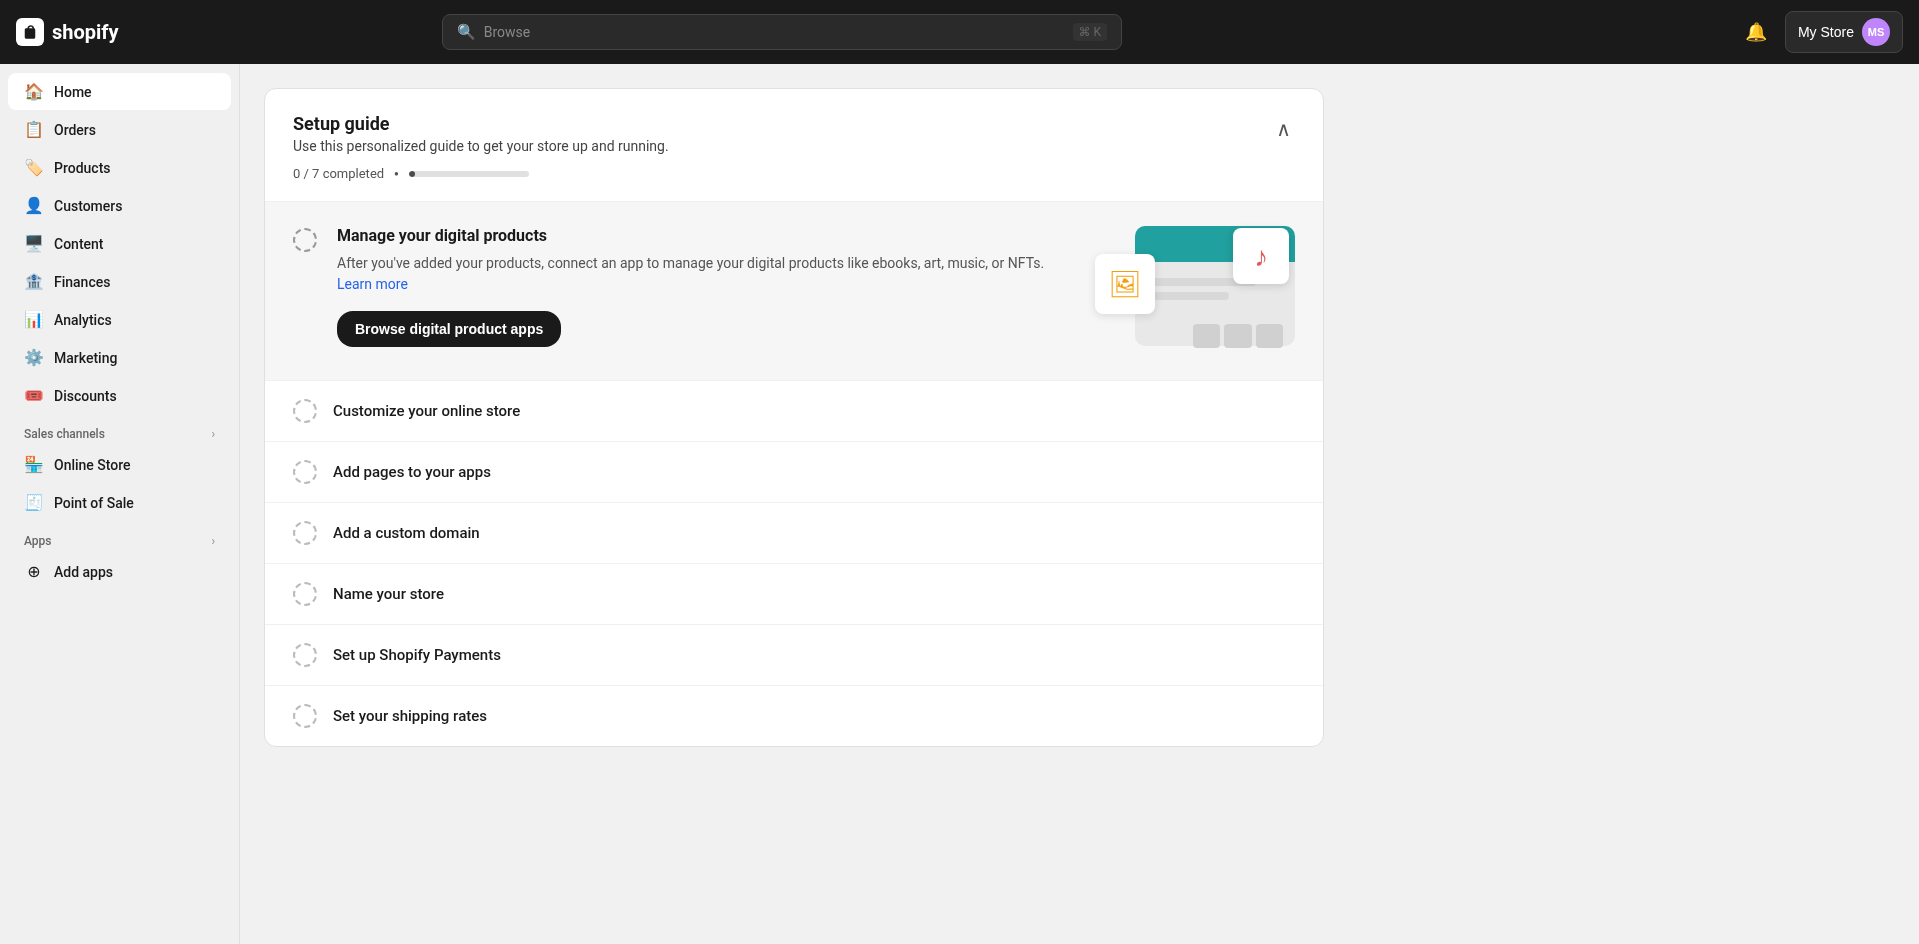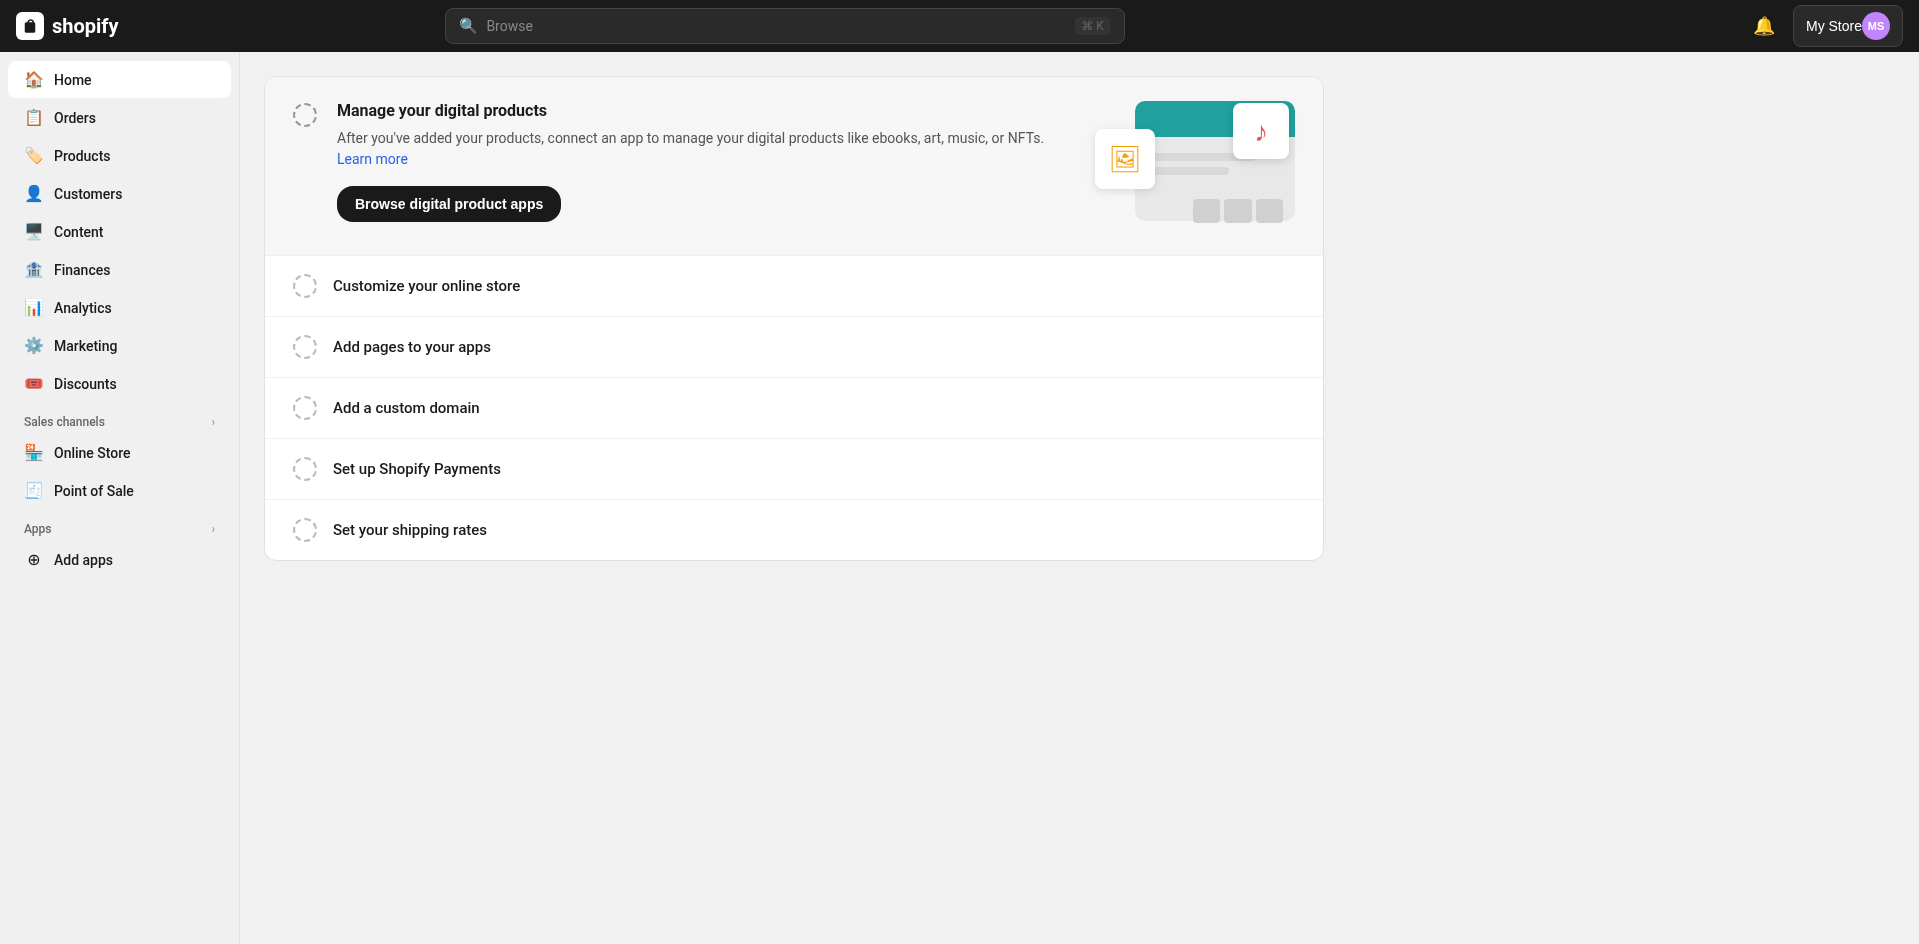--- a/index.html
+++ b/index.html
@@ -1,21 +1,21 @@
 <!DOCTYPE html>
 <html><head>
   <meta charset="utf-8">
   <style>
     * { margin: 0; padding: 0; box-sizing: border-box; }
     body { font-family: -apple-system, BlinkMacSystemFont, 'Segoe UI', Roboto, sans-serif; background: #f1f1f1; display: flex; flex-direction: column; height: 100vh; overflow: hidden; }
 
     
     .topnav {
       background: #1a1a1a;
-      height: 52px;
+      height: 64px;
       display: flex;
       align-items: center;
       padding: 0 16px;
       gap: 12px;
       flex-shrink: 0;
       z-index: 100;
     }
     .topnav-logo {
       display: flex;
       align-items: center;
@@ -82,21 +82,21 @@
     .store-btn {
       background: #2a2a2a;
       border: 1px solid #444;
       border-radius: 8px;
       color: white;
       font-size: 14px;
       padding: 6px 12px;
       cursor: pointer;
       display: flex;
       align-items: center;
-      gap: 0;
+      gap: 8px;
     }
     .avatar {
       width: 28px;
       height: 28px;
       background: #c084fc;
       border-radius: 50%;
       display: flex;
       align-items: center;
       justify-content: center;
       color: white;
@@ -473,20 +473,36 @@
       <span class="sidebar-icon">⊕</span>
       <span>Add apps</span>
     </div>
 
   </aside>
 
   <main class="main-content">
 
     <div class="setup-guide-card">
 
+      <div class="setup-guide-header">
+        <div>
+          <div class="setup-guide-title">Setup guide</div>
+          <div class="setup-guide-subtitle">Use this personalized guide to get your store up and running.</div>
+          <div class="progress-row">
+            <span>0 / 7 completed</span>
+            <span style="font-size:8px; color:#555;">●</span>
+            <div class="progress-bar">
+              <div class="progress-fill"></div>
+            </div>
+          </div>
+        </div>
+        <button class="collapse-btn">
+          <span>∧</span>
+        </button>
+      </div>
 
       <div class="active-task">
         <div class="task-checkbox"></div>
         <div class="task-content">
           <div class="task-title">Manage your digital products</div>
           <div class="task-description">
             After you've added your products, connect an app to manage your digital products like ebooks, art, music, or NFTs.
             <a href="#">Learn more</a>
           </div>
           <button class="task-btn">Browse digital product apps</button>
@@ -525,20 +541,24 @@
           <div class="task-list-item">
     <div class="task-list-checkbox"></div>
     <span class="task-list-label">Add pages to your apps</span>
   </div>
           <div class="task-list-item">
     <div class="task-list-checkbox"></div>
     <span class="task-list-label">Add a custom domain</span>
   </div>
           <div class="task-list-item">
     <div class="task-list-checkbox"></div>
+    <span class="task-list-label">Name your store</span>
+  </div>
+          <div class="task-list-item">
+    <div class="task-list-checkbox"></div>
     <span class="task-list-label">Set up Shopify Payments</span>
   </div>
           <div class="task-list-item">
     <div class="task-list-checkbox"></div>
     <span class="task-list-label">Set your shipping rates</span>
   </div>
         </div>
 
     </div>
 

